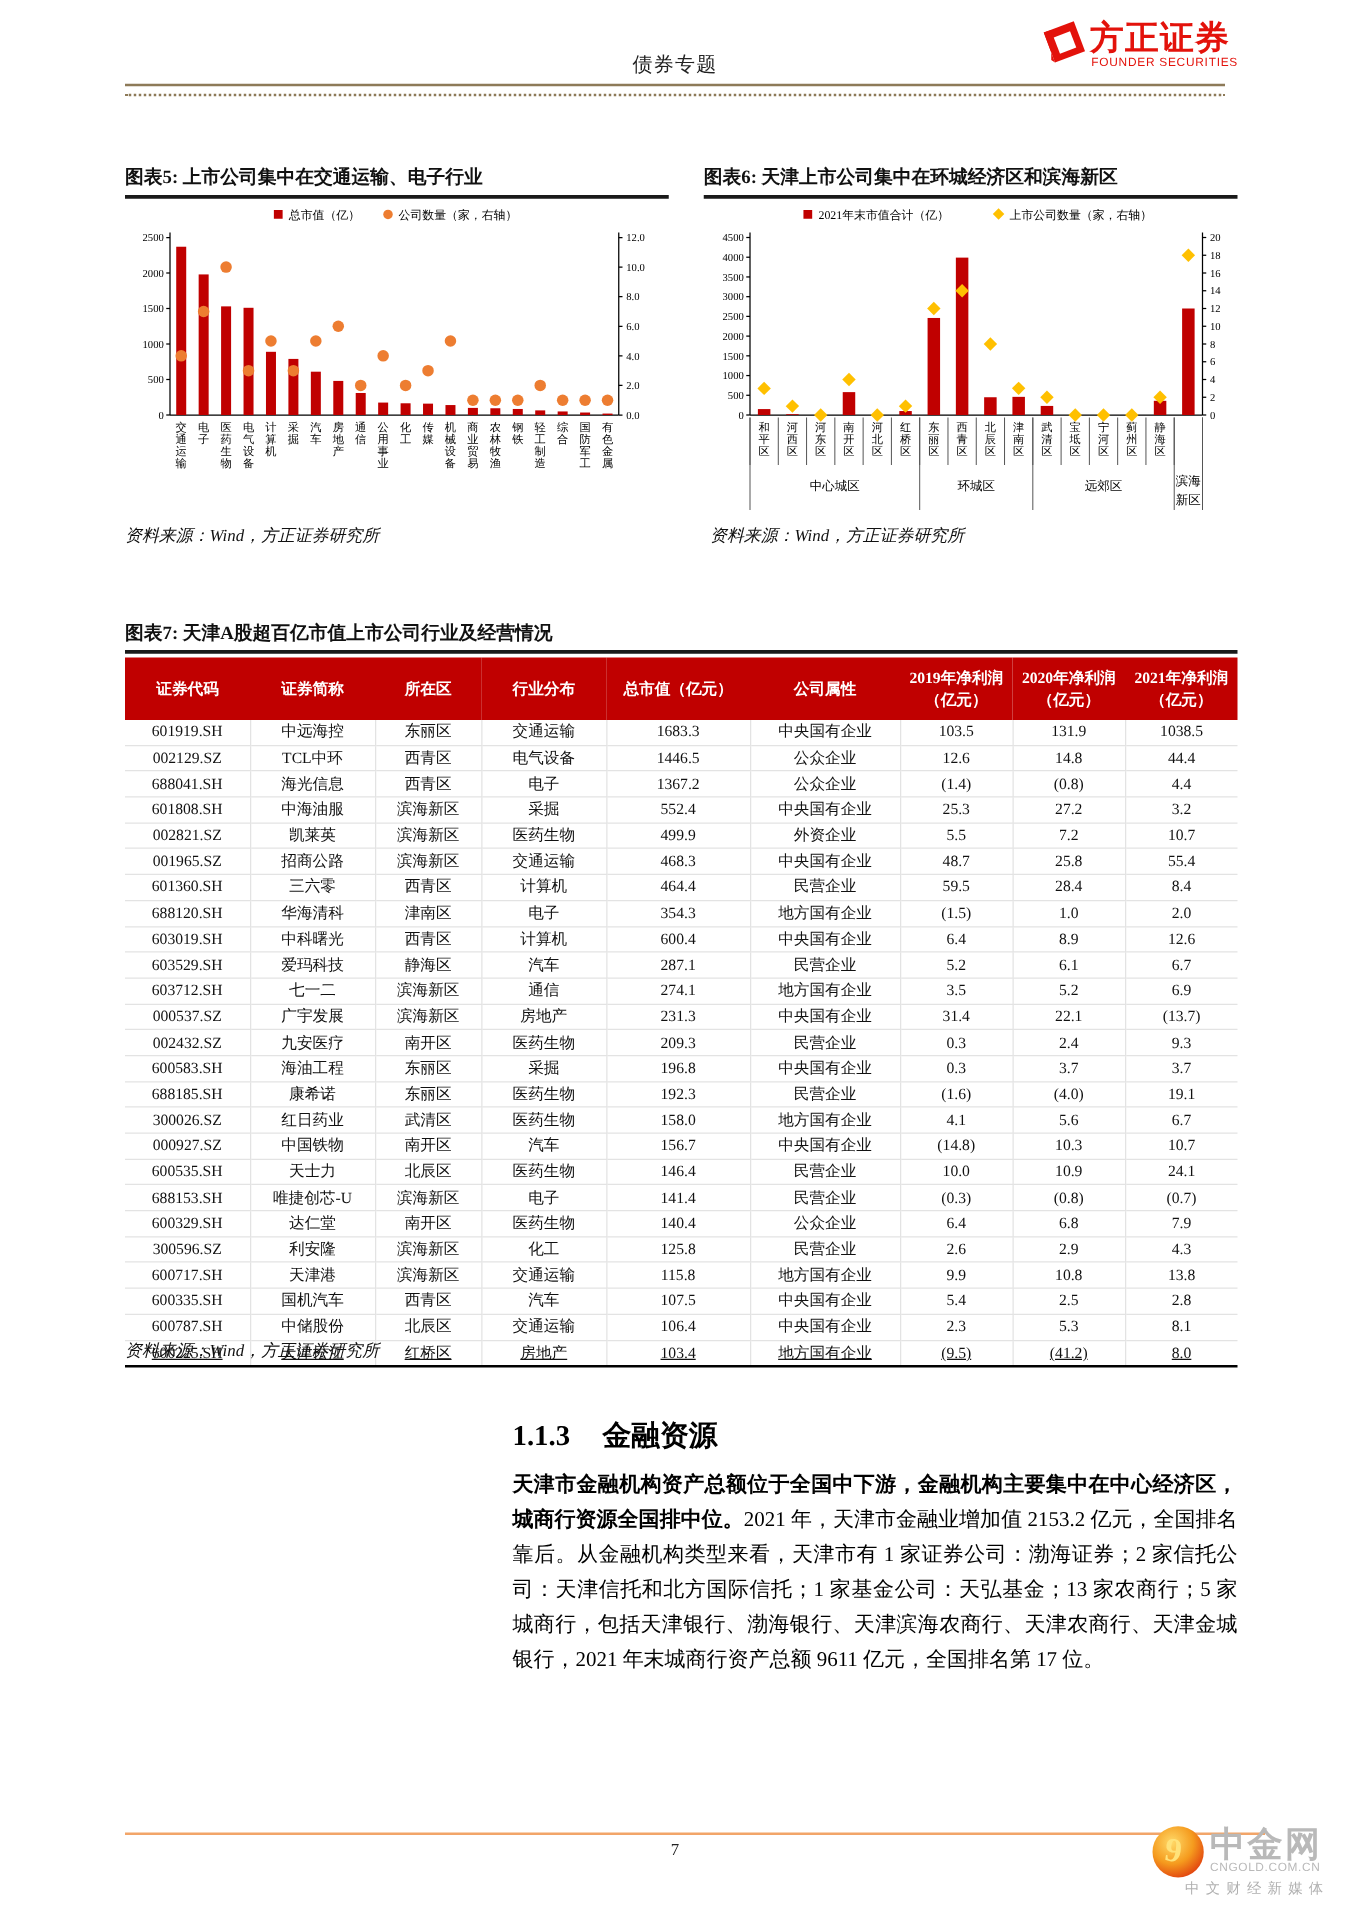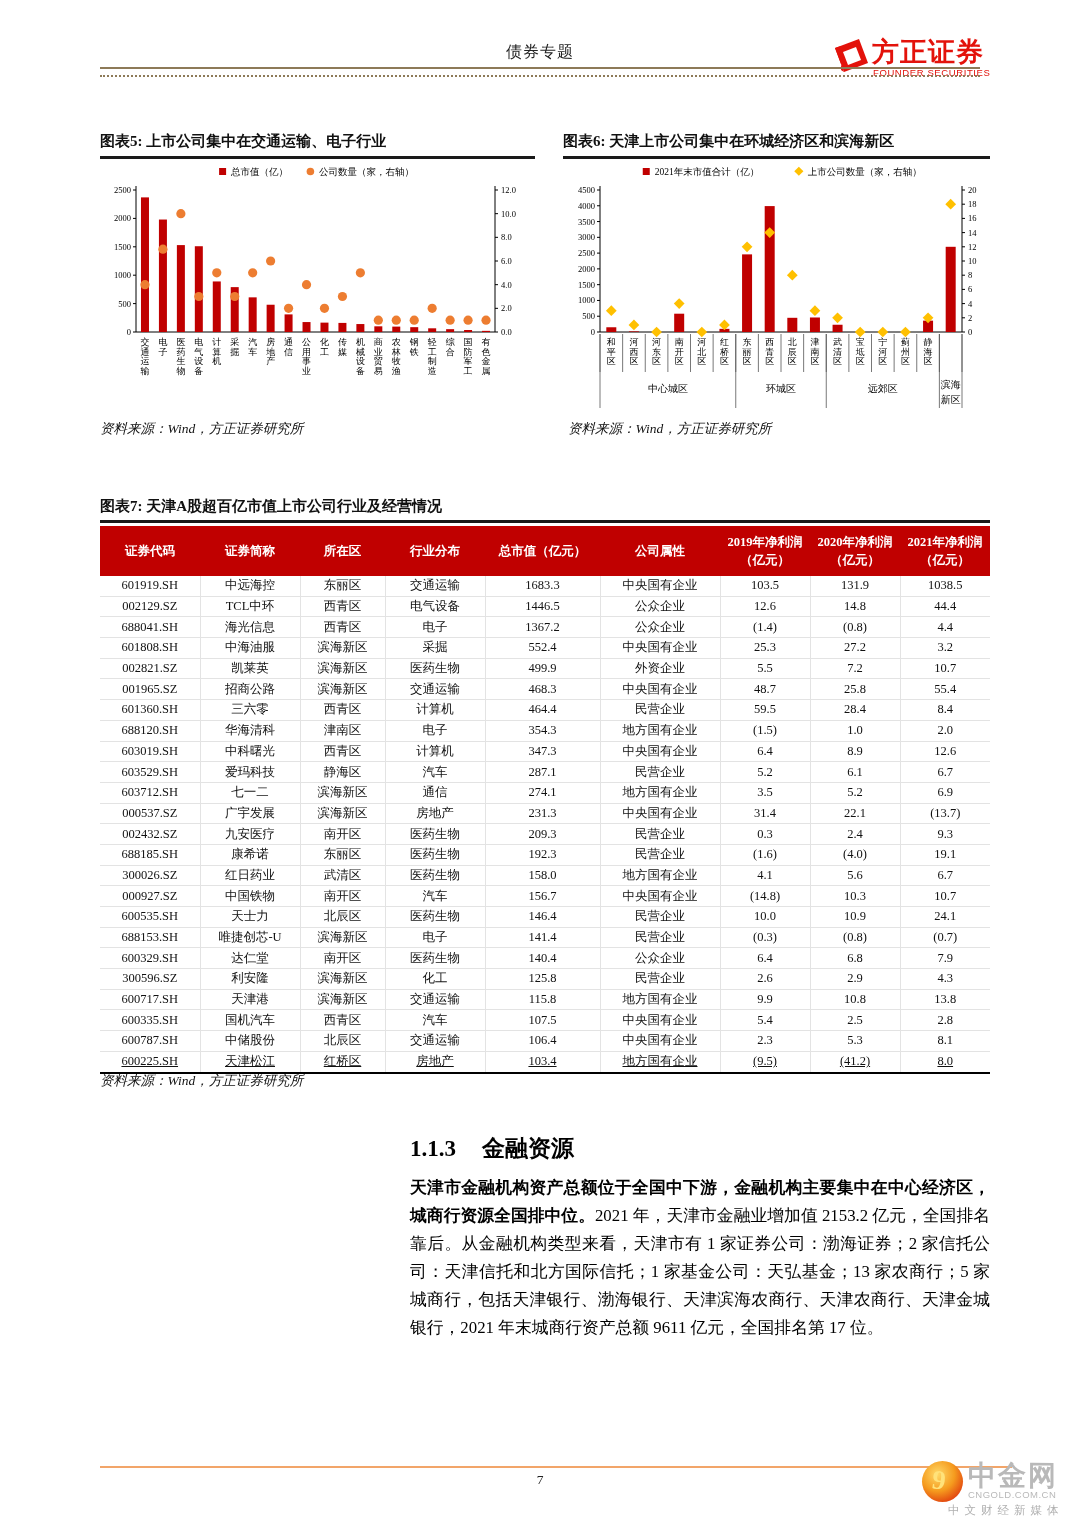--- a/index.html
+++ b/index.html
@@ -4,21 +4,21 @@
 <style>
   html,body{margin:0;padding:0;background:#fff;}
   #page{position:relative;width:1080px;height:1528px;background:#fff;overflow:hidden;
         font-family:"Liberation Serif","DejaVu Serif",serif;color:#000;}
   .abs{position:absolute;}
 
   
   #doc-type{top:42px;left:0;width:1080px;text-align:center;font-size:16px;letter-spacing:1px;color:#222;}
   #hdr-rule{top:67px;left:100px;width:880px;border-top:2px solid #8d7a58;}
   #hdr-rule-dot{top:75px;left:100px;width:880px;border-top:2px dotted #8d7a58;}
-  #logo{top:12px;left:828px;width:170px;height:52px;margin-top:22px;}
+  #logo{top:12px;left:828px;width:170px;height:52px;}
   #logo-cn{position:absolute;left:44px;top:0px;font-size:27px;font-weight:bold;color:#e3120b;
            font-family:"Liberation Sans",sans-serif;letter-spacing:1px;}
   #logo-en{position:absolute;left:45px;top:33px;font-size:9.5px;font-weight:normal;color:#e3120b;
            font-family:"Liberation Sans",sans-serif;letter-spacing:0.6px;}
 
   
   .fig-title{font-size:15px;font-weight:bold;color:#111;}
   .black-rule{height:3px;background:#1a1a1a;}
   .source{font-size:13.5px;font-style:italic;color:#111;}
 
@@ -409,21 +409,21 @@
             <td>地方国有企业</td>
             <td class="neg">(1.5)</td>
             <td>1.0</td>
             <td>2.0</td>
           </tr>
           <tr>
             <td>603019.SH</td>
             <td>中科曙光</td>
             <td>西青区</td>
             <td>计算机</td>
-            <td>347.3</td>
+            <td>600.4</td>
             <td>中央国有企业</td>
             <td>6.4</td>
             <td>8.9</td>
             <td>12.6</td>
           </tr>
           <tr>
             <td>603529.SH</td>
             <td>爱玛科技</td>
             <td>静海区</td>
             <td>汽车</td>
@@ -460,20 +460,31 @@
             <td>九安医疗</td>
             <td>南开区</td>
             <td>医药生物</td>
             <td>209.3</td>
             <td>民营企业</td>
             <td>0.3</td>
             <td>2.4</td>
             <td>9.3</td>
           </tr>
           <tr>
+            <td>600583.SH</td>
+            <td>海油工程</td>
+            <td>东丽区</td>
+            <td>采掘</td>
+            <td>196.8</td>
+            <td>中央国有企业</td>
+            <td>0.3</td>
+            <td>3.7</td>
+            <td>3.7</td>
+          </tr>
+          <tr>
             <td>688185.SH</td>
             <td>康希诺</td>
             <td>东丽区</td>
             <td>医药生物</td>
             <td>192.3</td>
             <td>民营企业</td>
             <td class="neg">(1.6)</td>
             <td class="neg">(4.0)</td>
             <td>19.1</td>
           </tr>

